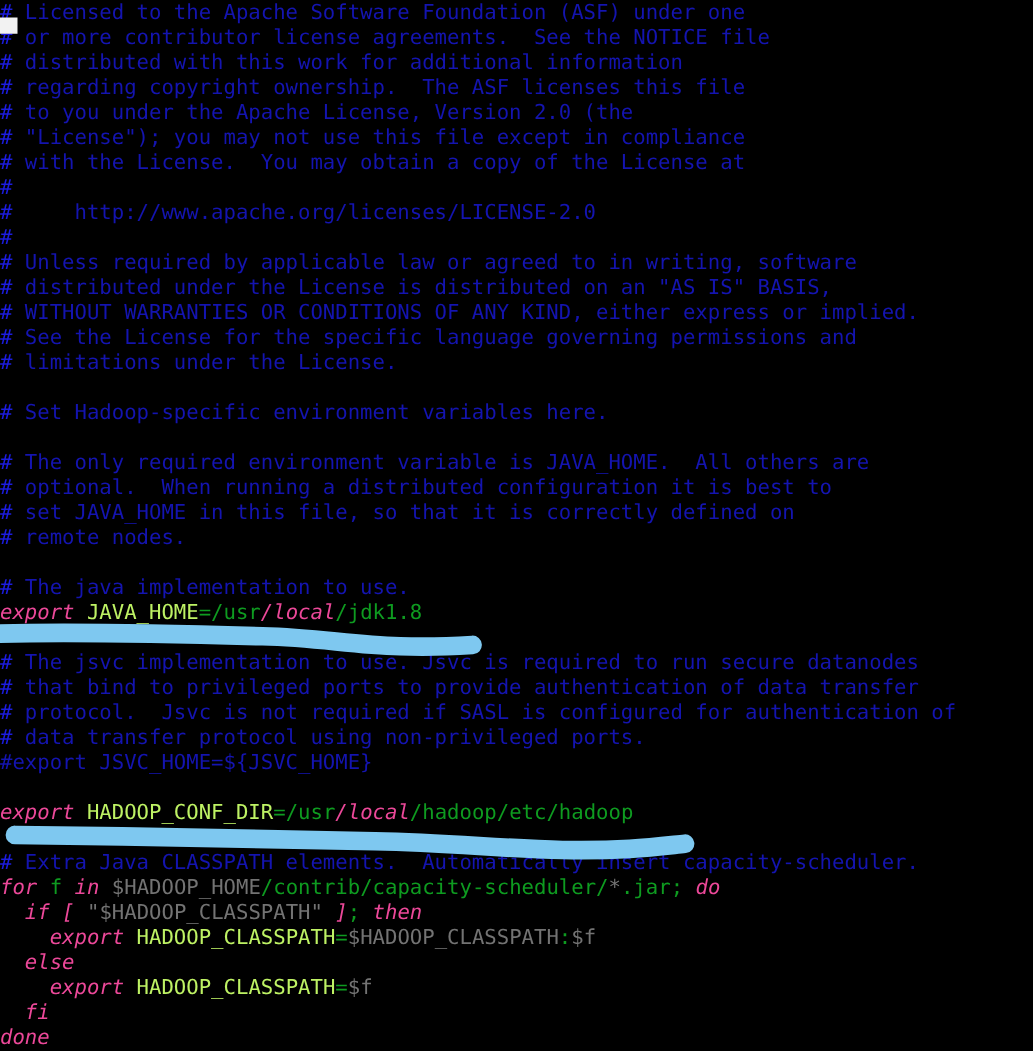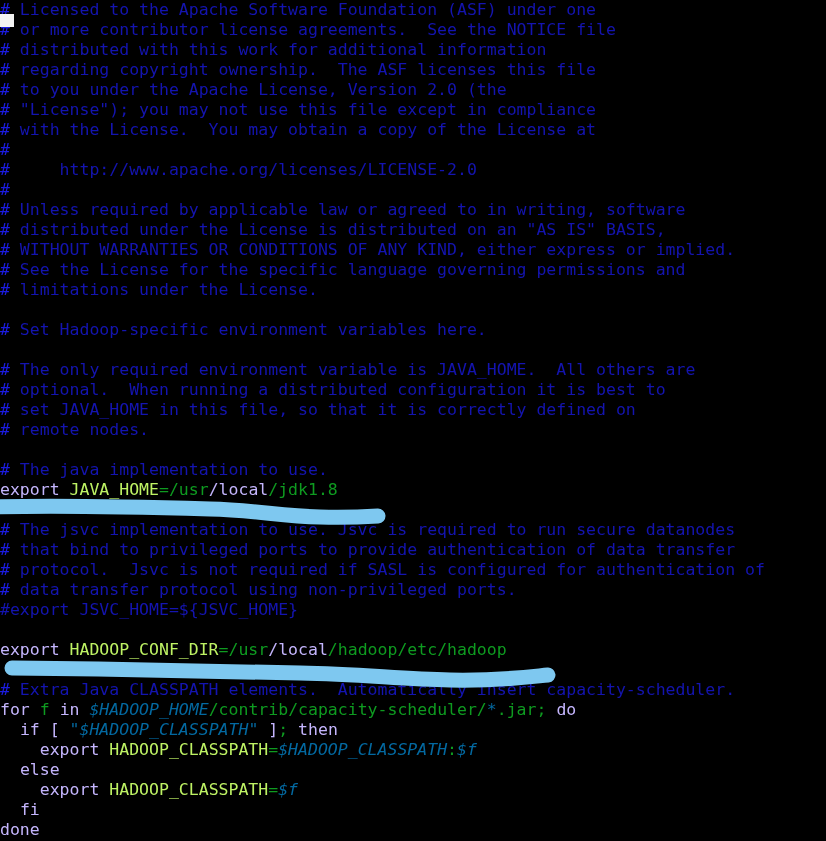--- a/index.html
+++ b/index.html
@@ -38,24 +38,24 @@
 
   .line {
     height: 20px;
     white-space: pre;
     position: relative;
   }
 
   
   .c-comment   { color: #1414b0; }            
   .c-comment-h { color: #1c1ce0; }            
-  .c-keyword   { color: #c4b5fd; }            
+  .c-keyword   { color: #ec4899; font-style: italic; }            
   .c-ident     { color: #bef264; }            
   .c-string    { color: #0e9b20; }
-  .c-var       { color: #0369a1; font-style: italic; }
+  .c-var       { color: #737373; }
 
   
   #cursor {
     position: absolute;
     left: 0px;
     top: 14px;
     width: 14px;
     height: 13px;
     background: #f2f2f2;
   }

